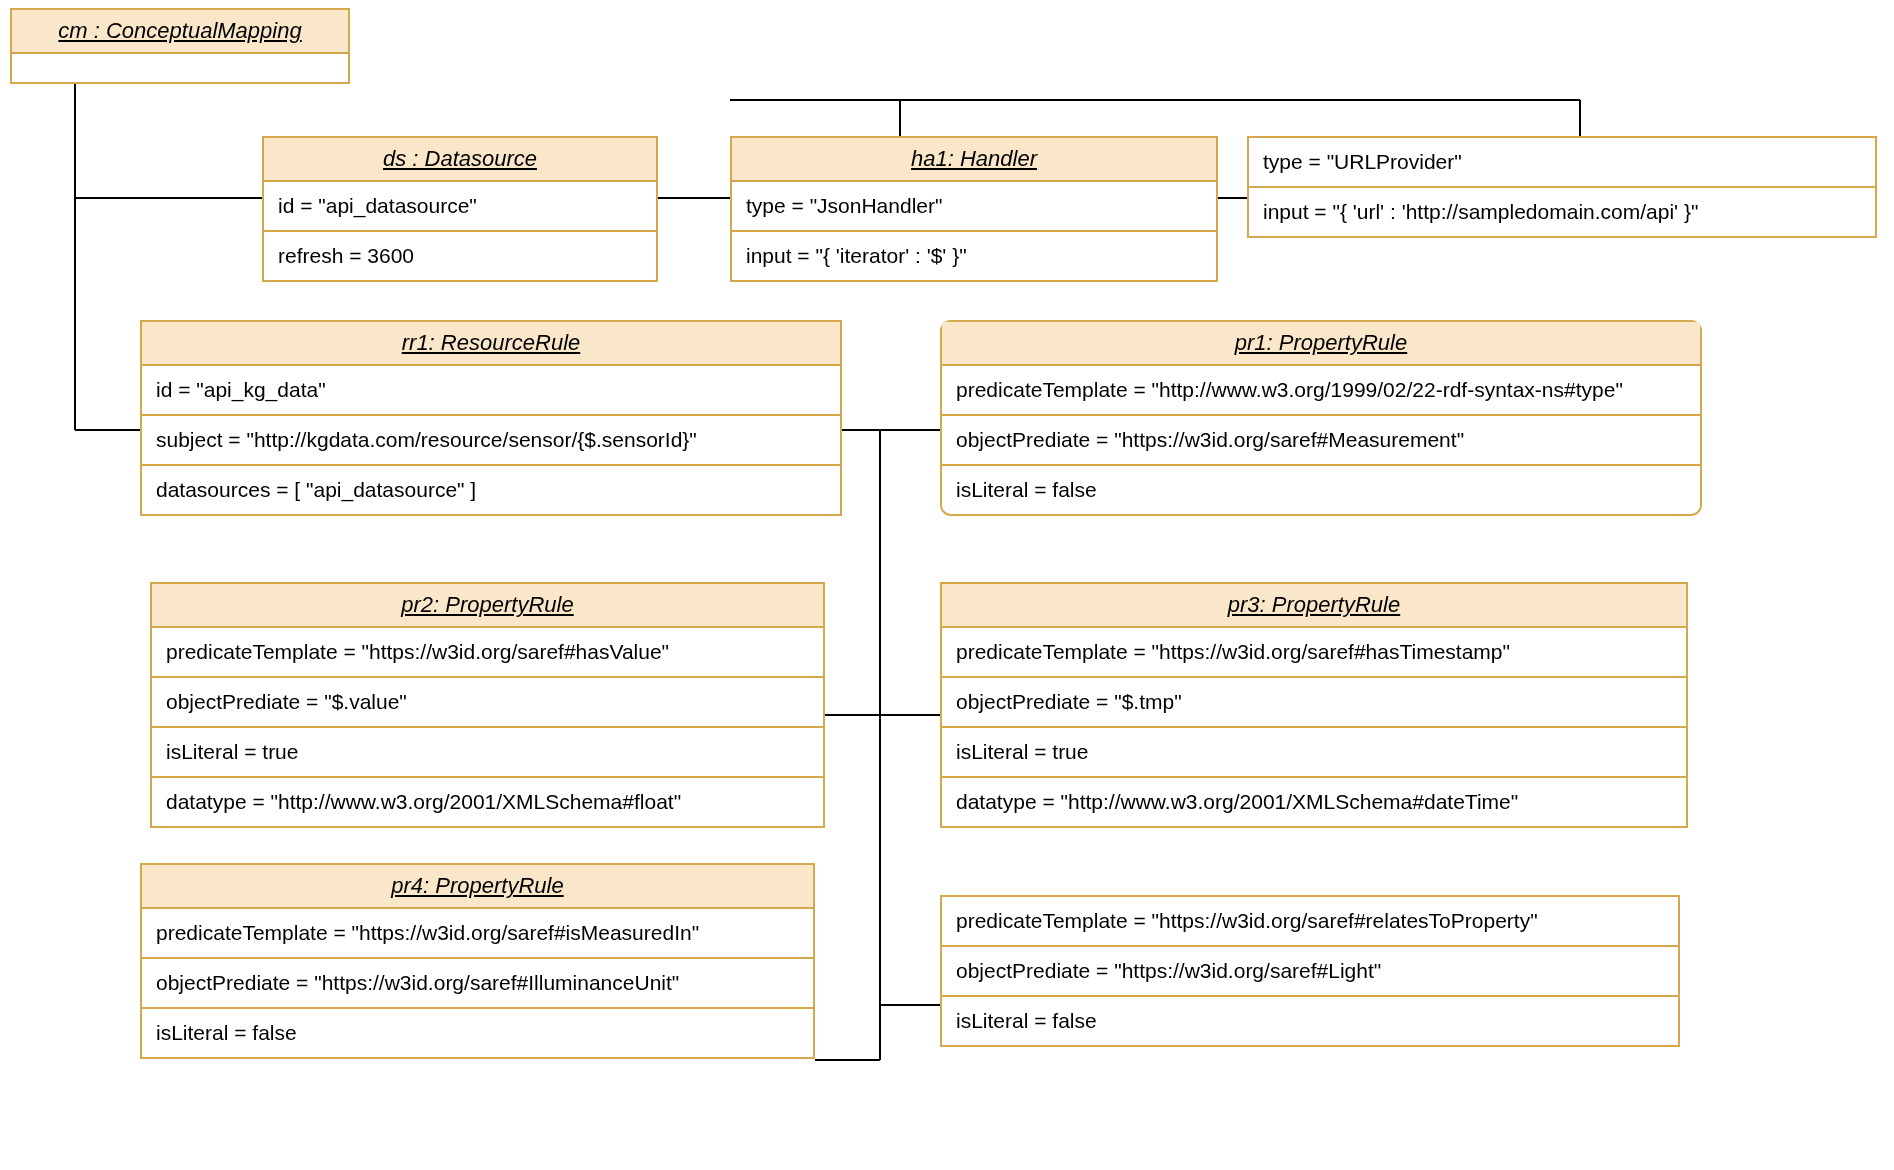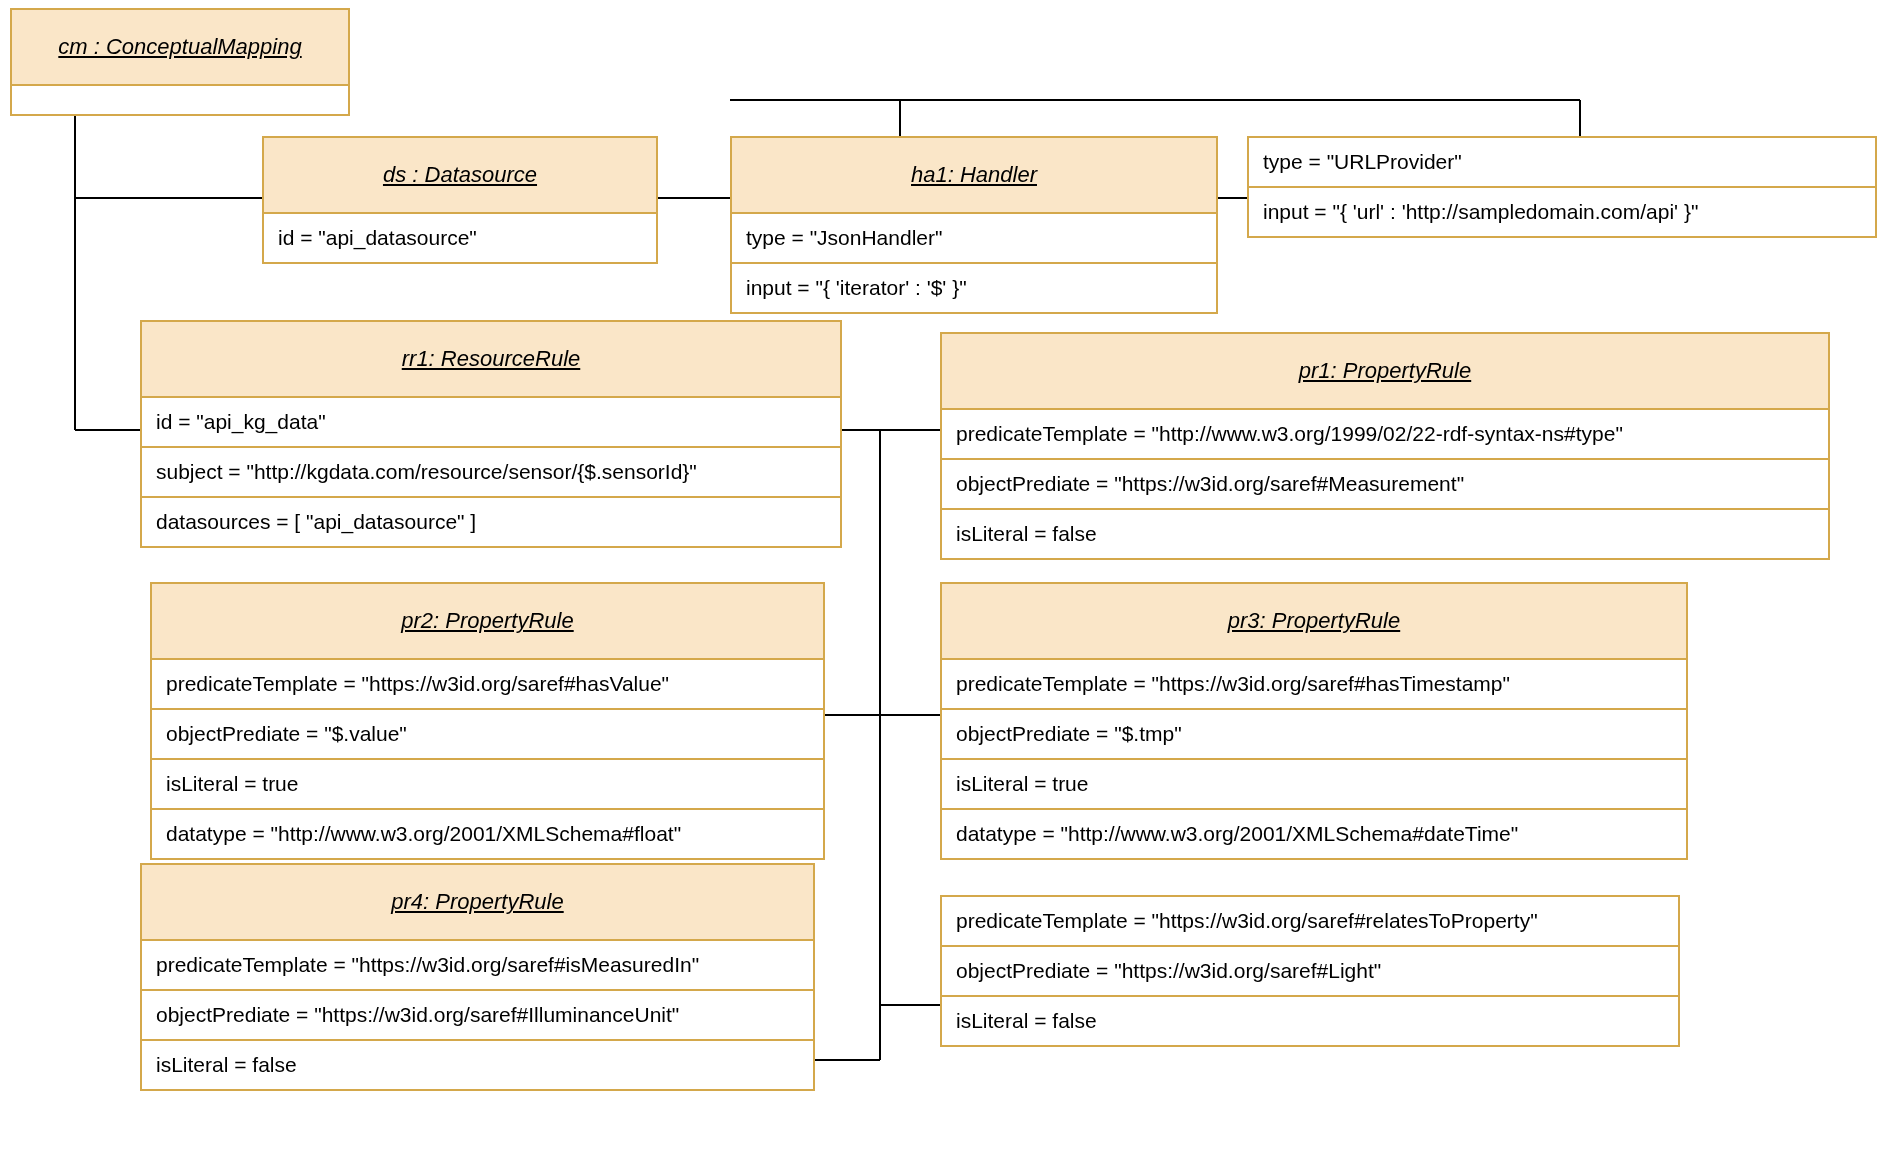--- a/index.html
+++ b/index.html
@@ -11,21 +11,21 @@
     position: relative;
   }
   .box {
     position: absolute;
     border: 2px solid #d4a84b;
     background: #ffffff;
   }
   .box-header {
     background: #fae6c8;
     border-bottom: 2px solid #d4a84b;
-    padding: 24px 12px;
+    padding: 8px 12px;
     text-align: center;
     font-style: italic;
     text-decoration: underline;
     font-size: 22px;
     color: #000;
   }
   .box-body {
     padding: 0;
   }
   .box-row {
@@ -88,20 +88,21 @@
 
 <div class="box" style="left:10px; top:8px; width:340px;">
   <div class="box-header">cm : ConceptualMapping</div>
   <div class="box-empty"></div>
 </div>
 
 <div class="box" style="left:262px; top:136px; width:396px;">
   <div class="box-header">ds : Datasource</div>
   <div class="box-body">
     <div class="box-row">id = "api_datasource"</div>
+    <div class="box-row">refresh = 3600</div>
   </div>
 </div>
 
 <div class="box" style="left:730px; top:136px; width:488px;">
   <div class="box-header">ha1: Handler</div>
   <div class="box-body">
     <div class="box-row">type = "JsonHandler"</div>
     <div class="box-row">input = "{ 'iterator' : '$' }"</div>
   </div>
 </div>
@@ -115,21 +116,21 @@
 
 <div class="box" style="left:140px; top:320px; width:702px;">
   <div class="box-header">rr1: ResourceRule</div>
   <div class="box-body">
     <div class="box-row">id = "api_kg_data"</div>
     <div class="box-row">subject = "http://kgdata.com/resource/sensor/{$.sensorId}"</div>
     <div class="box-row">datasources = [ "api_datasource" ]</div>
   </div>
 </div>
 
-<div class="box" style="left:940px; top:332px; width:890px;">
+<div class="box" style="left:940px; top:320px; width:762px;border-radius:11px;">
   <div class="box-header">pr1: PropertyRule</div>
   <div class="box-body">
     <div class="box-row">predicateTemplate = "http://www.w3.org/1999/02/22-rdf-syntax-ns#type"</div>
     <div class="box-row">objectPrediate = "https://w3id.org/saref#Measurement"</div>
     <div class="box-row">isLiteral = false</div>
   </div>
 </div>
 
 <div class="box" style="left:150px; top:582px; width:675px;">
   <div class="box-header">pr2: PropertyRule</div>

